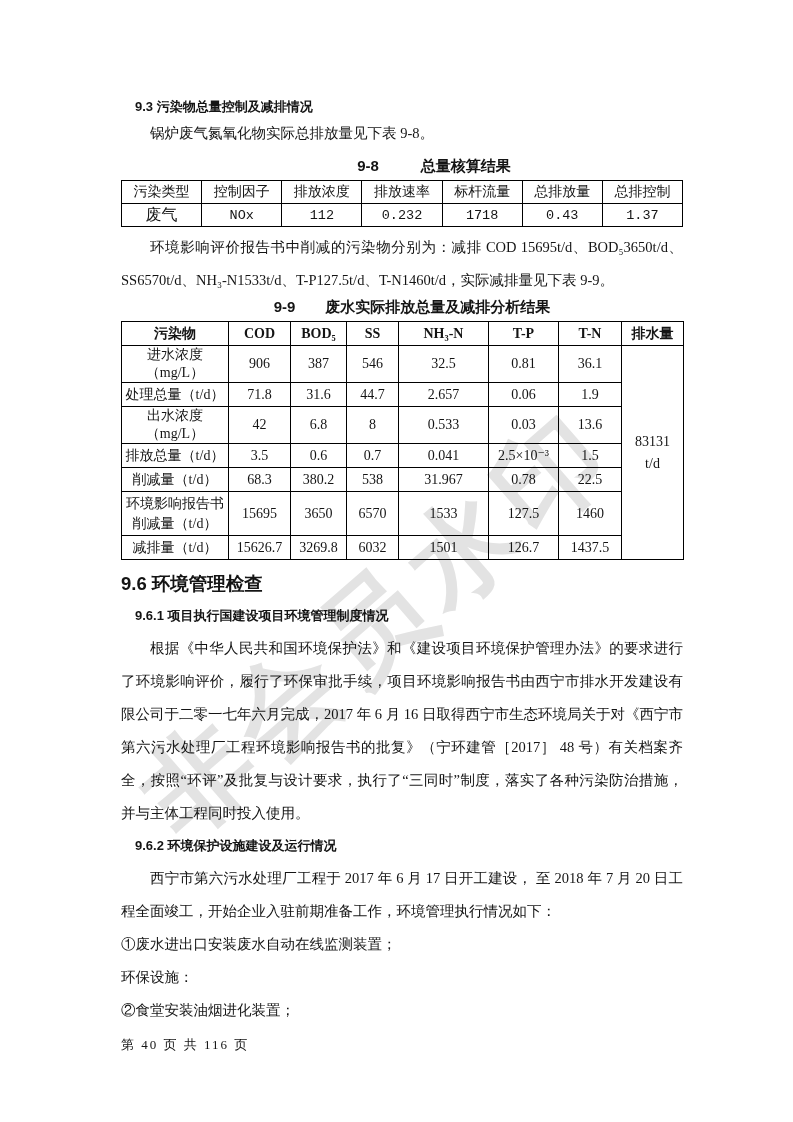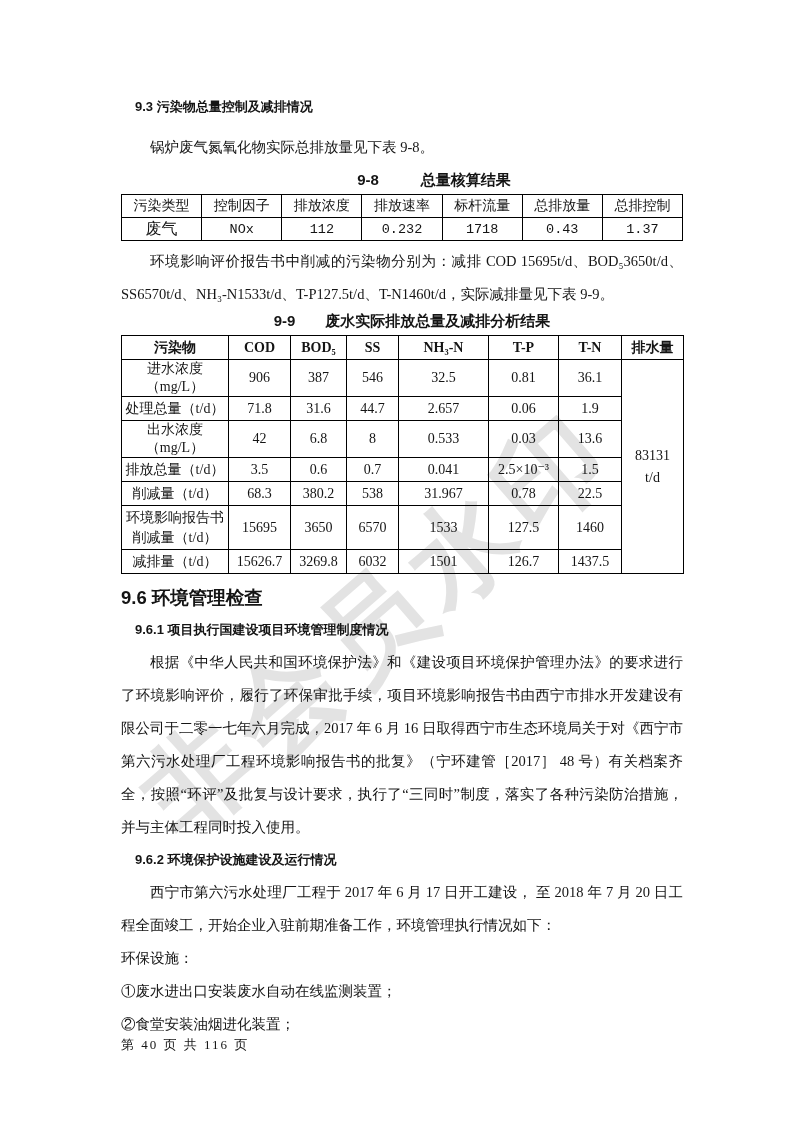--- a/index.html
+++ b/index.html
@@ -45,21 +45,21 @@
     font-size:18.5px;
     line-height:24px;
     margin-top:12px;
   }
   p.body {
     font-size:14.5px;
     line-height:33px;
     text-align:justify;
   }
   p.indent { text-indent:2em; }
-  p.mt10 { margin-top:14px; }
+  p.mt10 { margin-top:0; }
   p.mt6 { margin-top:6px; }
   p.mt4 { margin-top:4px; }
   .tbl-caption {
     display:flex;
     justify-content:center;
     align-items:baseline;
     gap:42px;
     font-family:"Liberation Sans","DejaVu Sans",sans-serif;
     font-weight:bold;
     font-size:15px;
@@ -239,19 +239,19 @@
 
   <div class="h-big">9.6 环境管理检查</div>
 
   <div class="h-sub" style="margin-top:10px;">9.6.1 项目执行国建设项目环境管理制度情况</div>
 
   <p class="body indent mt6">根据《中华人民共和国环境保护法》和《建设项目环境保护管理办法》的要求进行了环境影响评价，履行了环保审批手续，项目环境影响报告书由西宁市排水开发建设有限公司于二零一七年六月完成，2017 年 6 月 16 日取得西宁市生态环境局关于对《西宁市第六污水处理厂工程环境影响报告书的批复》（宁环建管［2017］ 48 号）有关档案齐全，按照“环评”及批复与设计要求，执行了“三同时”制度，落实了各种污染防治措施，并与主体工程同时投入使用。</p>
 
   <div class="h-sub" style="margin-top:6px;">9.6.2 环境保护设施建设及运行情况</div>
 
   <p class="body indent mt6">西宁市第六污水处理厂工程于 2017 年 6 月 17 日开工建设， 至 2018 年 7 月 20 日工程全面竣工，开始企业入驻前期准备工作，环境管理执行情况如下：</p>
+  <p class="body">①废水进出口安装废水自动在线监测装置；</p>
   <p class="body">环保设施：</p>
-  <p class="body">①废水进出口安装废水自动在线监测装置；</p>
   <p class="body">②食堂安装油烟进化装置；</p>
 
 </div>
 
 <div class="footer">第 40 页 共 116 页</div>
 
 </body></html>

